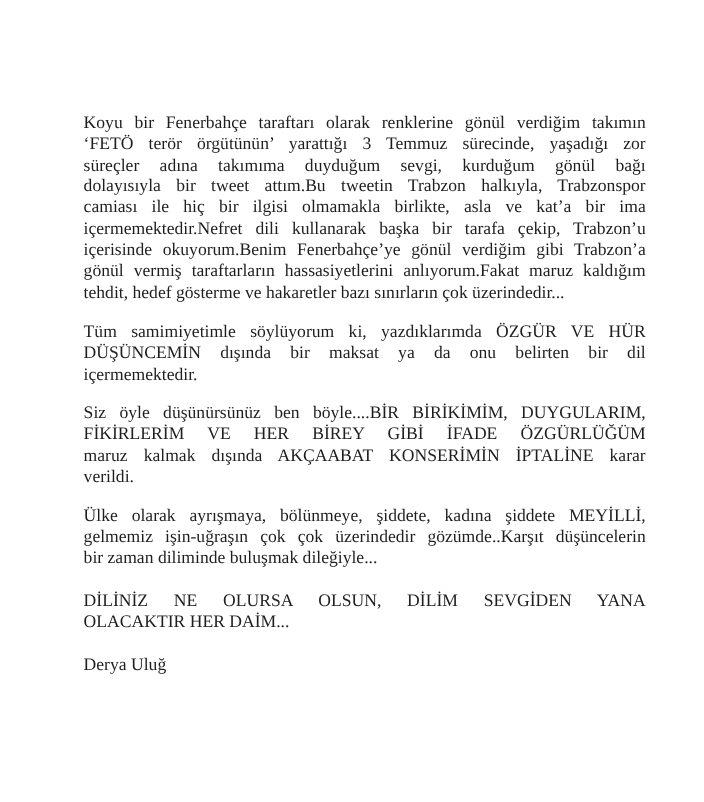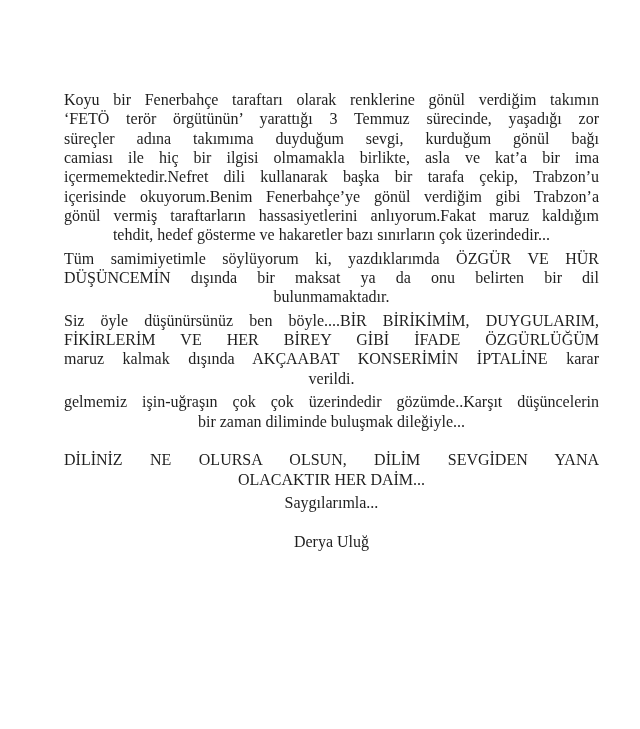--- a/index.html
+++ b/index.html
@@ -17,67 +17,66 @@
   .doc {
     position: absolute;
     left: 60px;
     top: 86px;
     width: 543px;
     font-family: "Liberation Serif", "DejaVu Serif", serif;
     font-size: 16px;
     line-height: 19.35px;
     color: #1e1e1e;
   }
-  .block { margin: 4px; }
+  .block { margin: 16px; }
   .block.gap { margin-top: 19.35px; }
   .line {
     height: 19.35px;
     overflow: hidden;
-    text-align: center;
+    text-align: left;
     white-space: normal;
   }
   .line.just {
     text-align: justify;
     text-align-last: justify;
   }
 </style>
 </head>
 <body style="background: rgb(255, 255, 255);">
 
 <div class="page">
   <div class="doc" style="color: rgb(30, 30, 30);">
       <div class="block">
         <div class="line just">Koyu bir Fenerbahçe taraftarı olarak renklerine gönül verdiğim takımın</div>
         <div class="line just">‘FETÖ terör örgütünün’ yarattığı 3 Temmuz sürecinde, yaşadığı zor</div>
         <div class="line just">süreçler adına takımıma duyduğum sevgi, kurduğum gönül bağı</div>
+        <div class="line just">dolayısıyla bir tweet attım.Bu tweetin Trabzon halkıyla, Trabzonspor</div>
         <div class="line just">camiası ile hiç bir ilgisi olmamakla birlikte, asla ve kat’a bir ima</div>
         <div class="line just">içermemektedir.Nefret dili kullanarak başka bir tarafa çekip, Trabzon’u</div>
         <div class="line just">içerisinde okuyorum.Benim Fenerbahçe’ye gönül verdiğim gibi Trabzon’a</div>
         <div class="line just">gönül vermiş taraftarların hassasiyetlerini anlıyorum.Fakat maruz kaldığım</div>
         <div class="line">tehdit, hedef gösterme ve hakaretler bazı sınırların çok üzerindedir...</div>
       </div>
       <div class="block">
         <div class="line just">Tüm samimiyetimle söylüyorum ki, yazdıklarımda ÖZGÜR VE HÜR</div>
         <div class="line just">DÜŞÜNCEMİN dışında bir maksat ya da onu belirten bir dil</div>
-        <div class="line">bulunmamaktadır.</div>
+        <div class="line">içermemektedir.</div>
       </div>
       <div class="block">
         <div class="line just">Siz öyle düşünürsünüz ben böyle....BİR BİRİKİMİM, DUYGULARIM,</div>
         <div class="line just">FİKİRLERİM VE HER BİREY GİBİ İFADE ÖZGÜRLÜĞÜM</div>
         <div class="line just">maruz kalmak dışında AKÇAABAT KONSERİMİN İPTALİNE karar</div>
         <div class="line">verildi.</div>
       </div>
       <div class="block">
+        <div class="line just">Ülke olarak ayrışmaya, bölünmeye, şiddete, kadına şiddete MEYİLLİ,</div>
         <div class="line just">gelmemiz işin-uğraşın çok çok üzerindedir gözümde..Karşıt düşüncelerin</div>
         <div class="line">bir zaman diliminde buluşmak dileğiyle...</div>
       </div>
       <div class="block gap">
         <div class="line just">DİLİNİZ NE OLURSA OLSUN, DİLİM SEVGİDEN YANA</div>
         <div class="line">OLACAKTIR HER DAİM...</div>
-      </div>
-      <div class="block">
-        <div class="line">Saygılarımla...</div>
       </div>
       <div class="block gap">
         <div class="line">Derya Uluğ</div>
       </div>
     </div>
 </div>
 
 </body></html>

